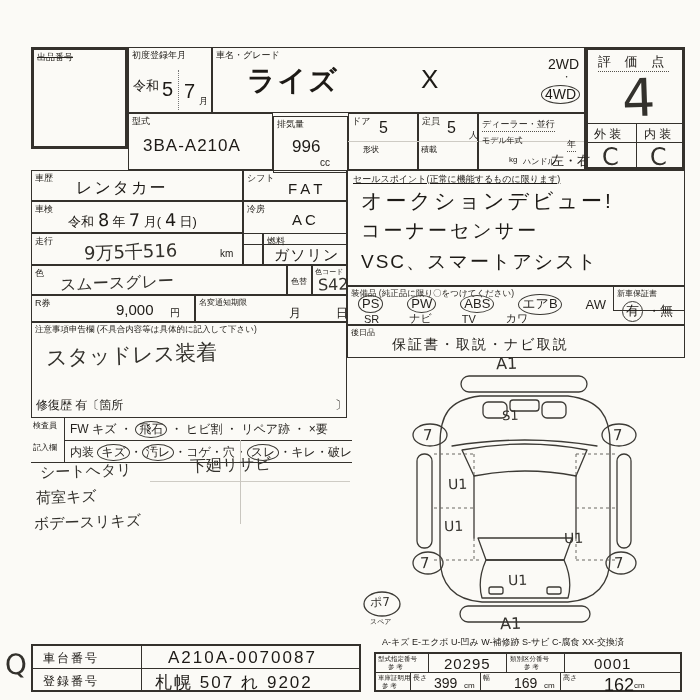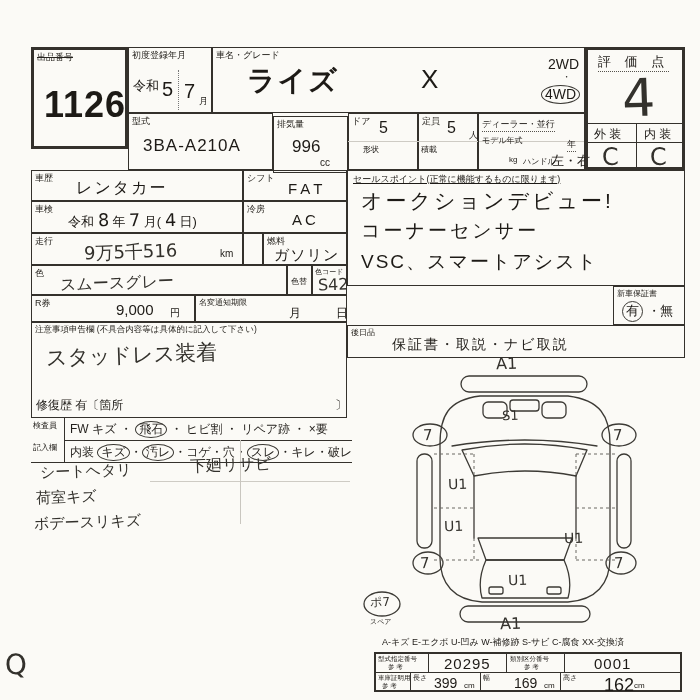--- a/index.html
+++ b/index.html
@@ -24,21 +24,20 @@
   .hlight{position:absolute;height:0;border-top:1px solid #cecbc4;}
   svg{position:absolute;overflow:visible;}
 </style>
 </head>
 <body>
 
 <div class="paper">
 
   <div class="cell bold" style="left:31px;top:47px;width:97px;height:102px;">
     <span class="lbl strike">出品番号</span>
-    <span class="abs print" style="left:10px;top:34px;font-size:36px;font-weight:bold;letter-spacing:1px;">1126</span>
   </div>
 
   <div class="cell" style="left:128px;top:47px;width:84px;height:66px;">
     <span class="lbl">初度登録年月</span>
     <span class="abs print" style="left:4px;top:29px;font-size:13px;">令和</span>
     <span class="abs print" style="left:33px;top:30px;font-size:20px;">5</span>
     <span class="abs" style="left:49px;top:22px;height:40px;border-left:1px dotted #777;"></span>
     <span class="abs print" style="left:55px;top:32px;font-size:20px;">7</span>
     <span class="abs print" style="left:70px;top:47px;font-size:9px;">月</span>
   </div>
@@ -103,21 +102,21 @@
     <span class="abs print" style="left:44px;top:7px;font-size:16px;letter-spacing:2px;">レンタカー</span>
   </div>
   <div class="cell" style="left:243px;top:170px;width:104px;height:31px;">
     <span class="lbl">シフト</span>
     <span class="abs print" style="left:44px;top:9px;font-size:15px;letter-spacing:4px;">FAT</span>
   </div>
   <div class="cell" style="left:31px;top:201px;width:212px;height:32px;">
     <span class="lbl">車検</span>
     <span class="abs print rowline" style="left:36px;top:8px;font-size:13px;"><span>令和 </span><span class="h">8</span><span> 年 </span><span class="h">7</span><span> 月( </span><span class="h">4</span><span> 日)</span></span>
   </div>
-  <div class="cell" style="left:243px;top:201px;width:104px;height:32px;">
+  <div class="cell" style="left:243px;top:201px;width:104px;height:44px;">
     <span class="lbl">冷房</span>
     <span class="abs print" style="left:48px;top:9px;font-size:15px;letter-spacing:3px;">AC</span>
   </div>
   <div class="cell" style="left:31px;top:233px;width:212px;height:32px;">
     <span class="lbl">走行</span>
     <span class="abs hand" style="left:52px;top:6px;font-size:18px;">9万5千516</span>
     <span class="abs print" style="left:188px;top:14px;font-size:10px;">km</span>
   </div>
   <div class="cell" style="left:243px;top:233px;width:20px;height:32px;"></div>
   <div class="cell" style="left:263px;top:233px;width:84px;height:32px;">
@@ -136,21 +135,37 @@
     <span class="abs hand" style="left:5px;top:9px;font-size:16px;">S42</span>
   </div>
 
   <div class="cell" style="left:347px;top:170px;width:338px;height:116px;">
     <span class="abs print" style="left:5px;top:2px;font-size:9px;text-decoration:underline;">セールスポイント(正常に機能するものに限ります)</span>
     <span class="abs print" style="left:13px;top:16px;font-size:21px;letter-spacing:3px;">オークションデビュー!</span>
     <span class="abs print" style="left:13px;top:47px;font-size:19px;letter-spacing:3px;">コーナーセンサー</span>
     <span class="abs print" style="left:13px;top:78px;font-size:19px;letter-spacing:2px;">VSC、スマートアシスト</span>
   </div>
 
-  <div class="cell" style="left:613px;top:286px;width:72px;height:39px;">
+  <div class="cell" style="left:347px;top:286px;width:338px;height:39px;">
+    <span class="lbl" style="font-size:8.5px;">装備品 (純正品に限り〇をつけてください)</span>
+    <div class="abs eq" style="left:10px;top:9px;height:16px;gap:24px;font-size:13px;">
+        <span class="c">PS</span>
+        <span class="c">PW</span>
+        <span class="c">ABS</span>
+        <span class="c">エアB</span>
+        <span>AW</span>
+      </div>
+    <div class="abs eq" style="left:16px;top:25px;height:13px;gap:30px;font-size:11px;">
+        <span>SR</span>
+        <span>ナビ</span>
+        <span>TV</span>
+        <span>カワ</span>
+      </div>
+  </div>
+  <div class="cell" style="left:613px;top:286px;width:72px;height:25px;">
     <span class="abs print" style="left:3px;top:1px;font-size:8px;">新車保証書</span>
     <span class="abs print c" style="left:8px;top:14px;font-size:13px;">有</span>
     <span class="abs print" style="left:34px;top:16px;font-size:12px;">・</span>
     <span class="abs print" style="left:46px;top:15px;font-size:13px;">無</span>
   </div>
   <div class="cell" style="left:347px;top:325px;width:338px;height:33px;">
     <span class="lbl" style="font-size:8px;">後日品</span>
     <span class="abs print" style="left:44px;top:10px;font-size:14px;letter-spacing:2px;">保証書・取説・ナビ取説</span>
   </div>
 
@@ -246,20 +261,28 @@
   <span class="abs hand" style="left:508px;top:572px;font-size:14px;">U1</span>
   <span class="abs hand" style="left:500px;top:614px;font-size:16px;">A1</span>
   <span class="abs hand" style="left:423px;top:426px;font-size:15px;">7</span>
   <span class="abs hand" style="left:613px;top:426px;font-size:15px;">7</span>
   <span class="abs hand" style="left:420px;top:554px;font-size:15px;">7</span>
   <span class="abs hand" style="left:614px;top:554px;font-size:15px;">7</span>
   <span class="abs hand" style="left:370px;top:594px;font-size:12px;">ポ7</span>
   <span class="abs print" style="left:370px;top:617px;font-size:7px;">スペア</span>
   <span class="abs print" style="left:382px;top:636px;font-size:9px;white-space:nowrap;">A-キズ  E-エクボ  U-凹み  W-補修跡  S-サビ  C-腐食  XX-交換済</span>
 
+  <div class="cell b2" style="left:31px;top:644px;width:330px;height:48px;">
+    <div class="hline" style="left:0;top:22px;width:326px;"></div>
+    <div class="vline" style="left:108px;top:0;height:44px;"></div>
+    <span class="abs print" style="left:10px;top:4px;font-size:12px;letter-spacing:2px;">車台番号</span>
+    <span class="abs print" style="left:135px;top:2px;font-size:17px;letter-spacing:2px;">A210A-0070087</span>
+    <span class="abs print" style="left:10px;top:27px;font-size:12px;letter-spacing:2px;">登録番号</span>
+    <span class="abs print" style="left:122px;top:25px;font-size:17px;letter-spacing:2px;">札幌 507 れ 9202</span>
+  </div>
 
   <div class="cell b2" style="left:374px;top:652px;width:308px;height:40px;">
     <div class="hline" style="left:0;top:18px;width:304px;"></div>
 
     <div class="vline" style="left:52px;top:0;height:18px;"></div>
     <div class="vline" style="left:130px;top:0;height:18px;"></div>
     <div class="vline" style="left:188px;top:0;height:18px;"></div>
     <span class="abs print" style="left:2px;top:1px;font-size:6.5px;">型式指定番号</span>
     <span class="abs print" style="left:12px;top:9px;font-size:6.5px;">参 考</span>
     <span class="abs print" style="left:68px;top:1px;font-size:15px;letter-spacing:1px;">20295</span>

